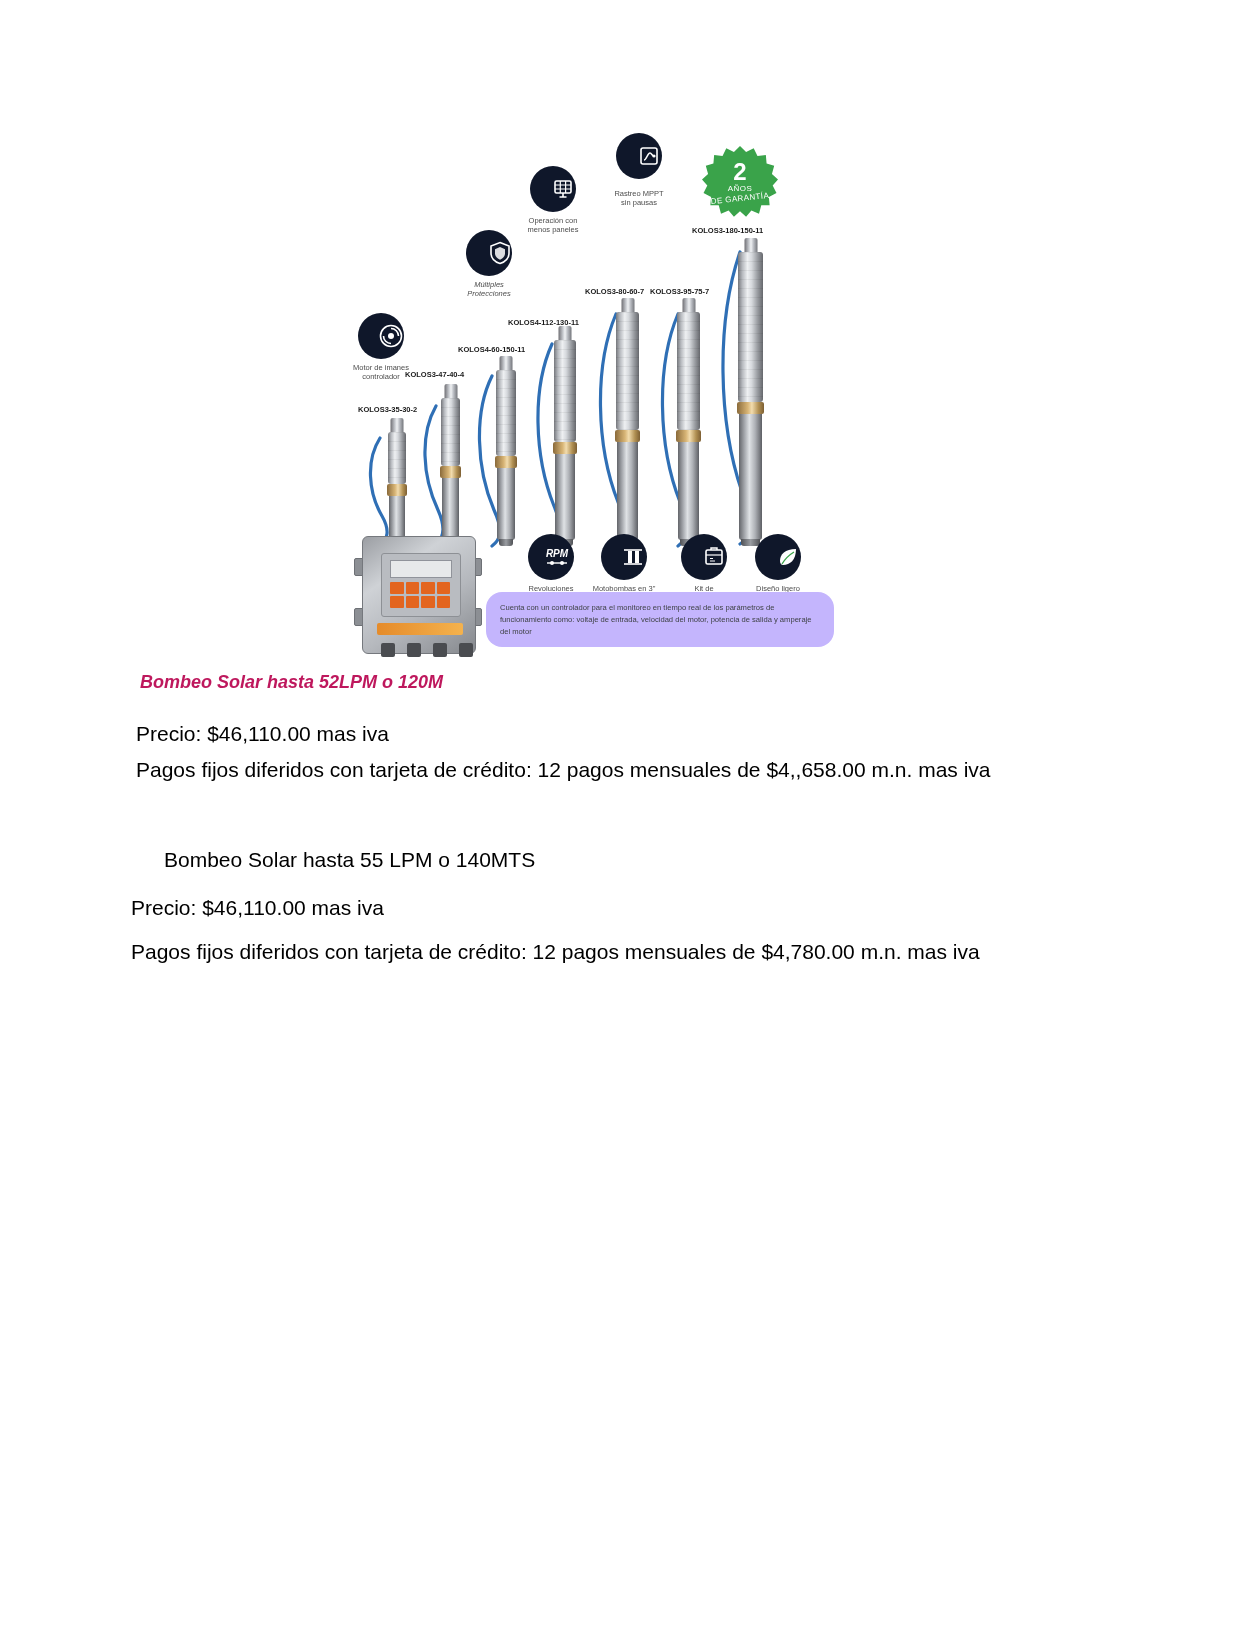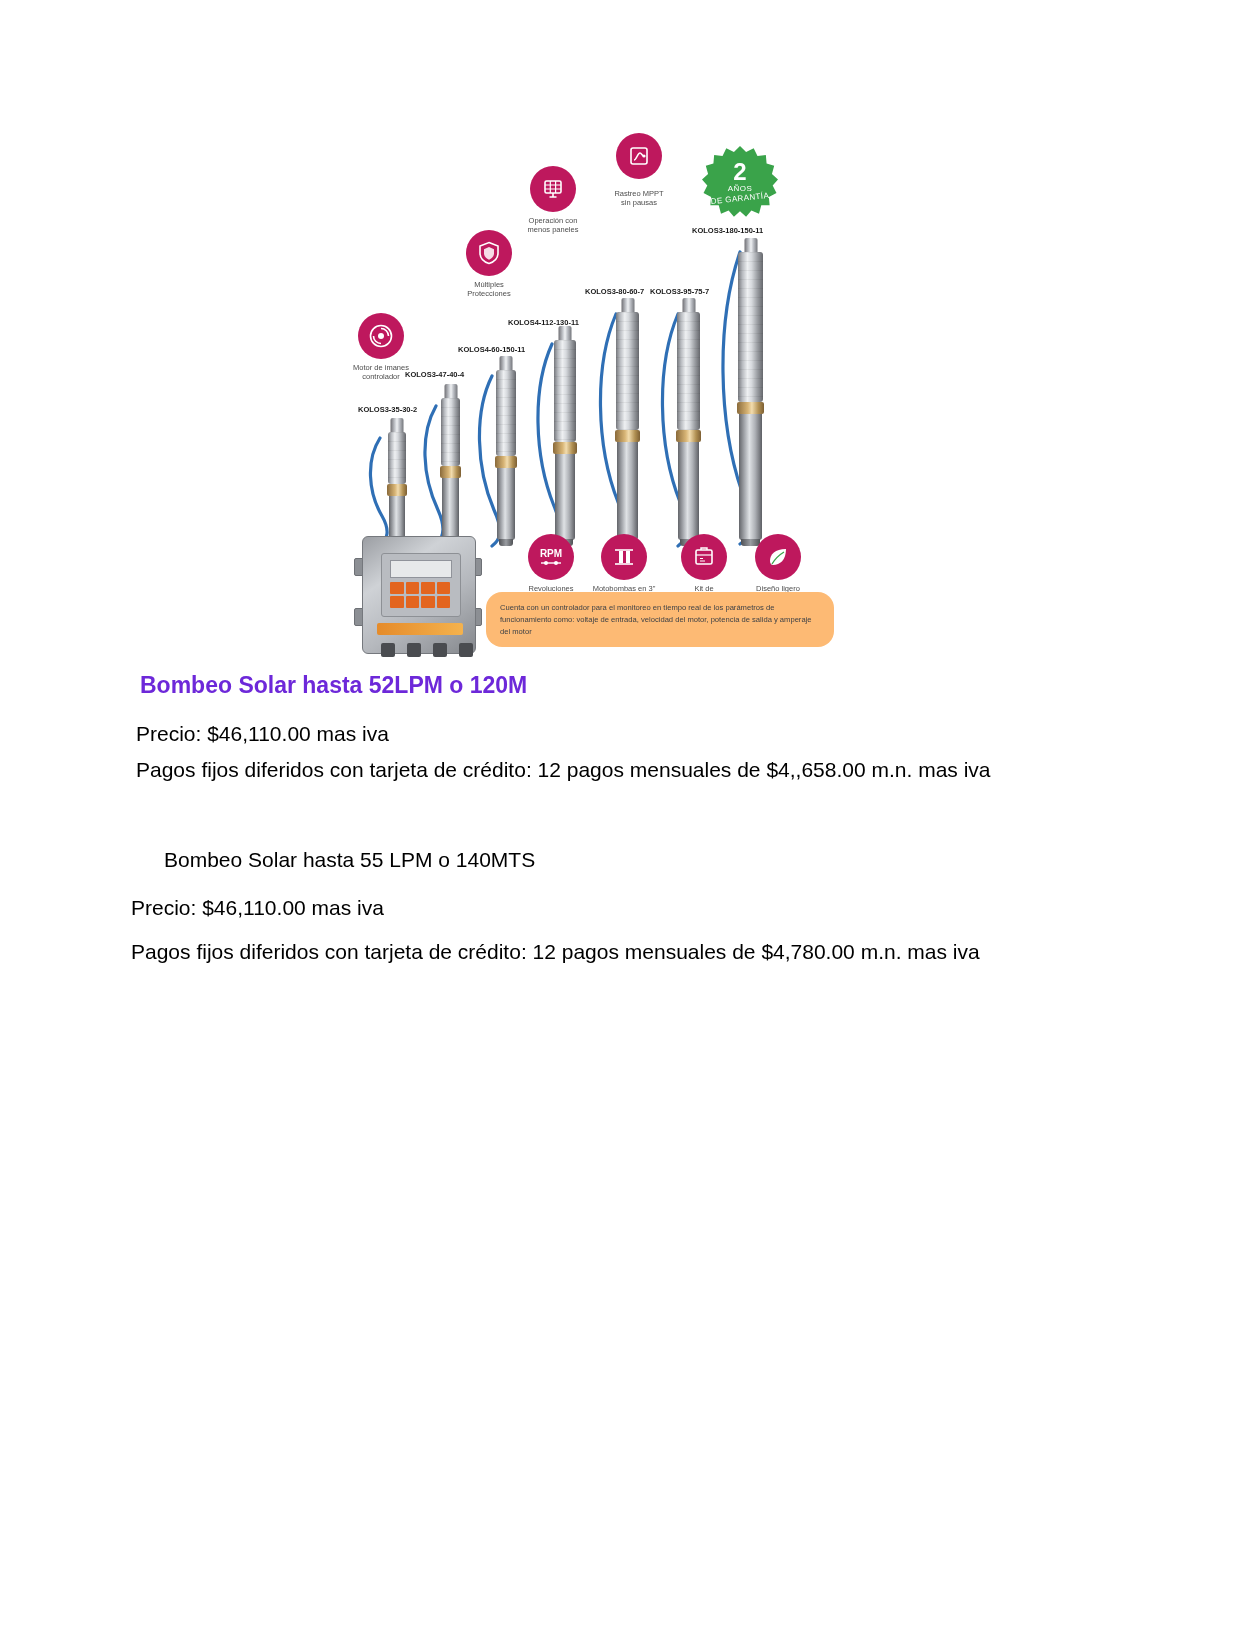--- a/index.html
+++ b/index.html
@@ -84,27 +84,28 @@
   
   .feat {
     position: absolute;
     width: 92px;
     text-align: center;
   }
   .feat .circ {
     width: 46px;
     height: 46px;
     border-radius: 50%;
-    background: #be185d;
+    background: #0f172a;
     margin: 0 auto 4px auto;
     position: relative;
     display: flex;
     align-items: center;
-    justify-content: center;
+    justify-content: flex-end;
     color: #ffffff;
+    font-style: italic;
   }
   .feat .circ svg { display: block; }
   .feat .cap {
     font-size: 7.5px;
     line-height: 1.25;
     color: #4d4d4d;
   }
 
   
   .plabel {
@@ -253,36 +254,37 @@
     border: 1px solid #6d7075;
     border-radius: 2px;
   }
 
   .note-bubble {
     position: absolute;
     left: 146px;
     top: 462px;
     width: 320px;
     padding: 10px 14px;
-    background: #fdba74;
+    background: #c4b5fd;
     border-radius: 16px;
     font-size: 7.6px;
     line-height: 1.55;
     color: #3f4246;
   }
 
   
   .doc-text { position: absolute; left: 0; top: 0; width: 1240px; }
 
   .h-bold {
     position: absolute;
-    font-size: 23px;
+    font-size: 18px;
     font-weight: bold;
-    color: #6d28d9;
+    color: #be185d;
     white-space: nowrap;
+    font-style: italic;
   }
   .p-line {
     position: absolute;
     font-size: 21px;
     color: #000;
   }
   .p-block {
     position: absolute;
     font-size: 21px;
     color: #000;
@@ -316,21 +318,21 @@
 controlador</div>
     </div>
 
     <div class="feat" style="left:103px; top:100px;">
       <div class="circ">
         <svg width="24" height="26" viewBox="0 0 24 26" aria-hidden="true">
           <path d="M12 2.5 L21 6 v7c0 5.5-4 9-9 10.5C7 22 3 18.5 3 13V6z" fill="none" stroke="#ffffff" stroke-width="1.6"></path>
           <path d="M12 7 L17 9.2v4c0 3.2-2.3 5.4-5 6.5-2.7-1.1-5-3.3-5-6.5v-4z" fill="#ffffff" opacity=".85"></path>
         </svg>
       </div>
-      <div class="cap" style="white-space:pre-line;">Múltiples
+      <div class="cap" style="white-space:pre-line;font-style:italic;">Múltiples
 Protecciones</div>
     </div>
 
     <div class="feat" style="left:167px; top:36px;">
       <div class="circ">
         <svg width="26" height="26" viewBox="0 0 26 26" aria-hidden="true">
           <rect x="5" y="5" width="16" height="12" rx="1.5" fill="none" stroke="#ffffff" stroke-width="1.6"></rect>
           <path d="M5 9h16M5 13h16M10.3 5v12M15.6 5v12" stroke="#ffffff" stroke-width="1.2"></path>
           <path d="M13 17v4M9.5 21h7" stroke="#ffffff" stroke-width="1.6"></path>
         </svg>

